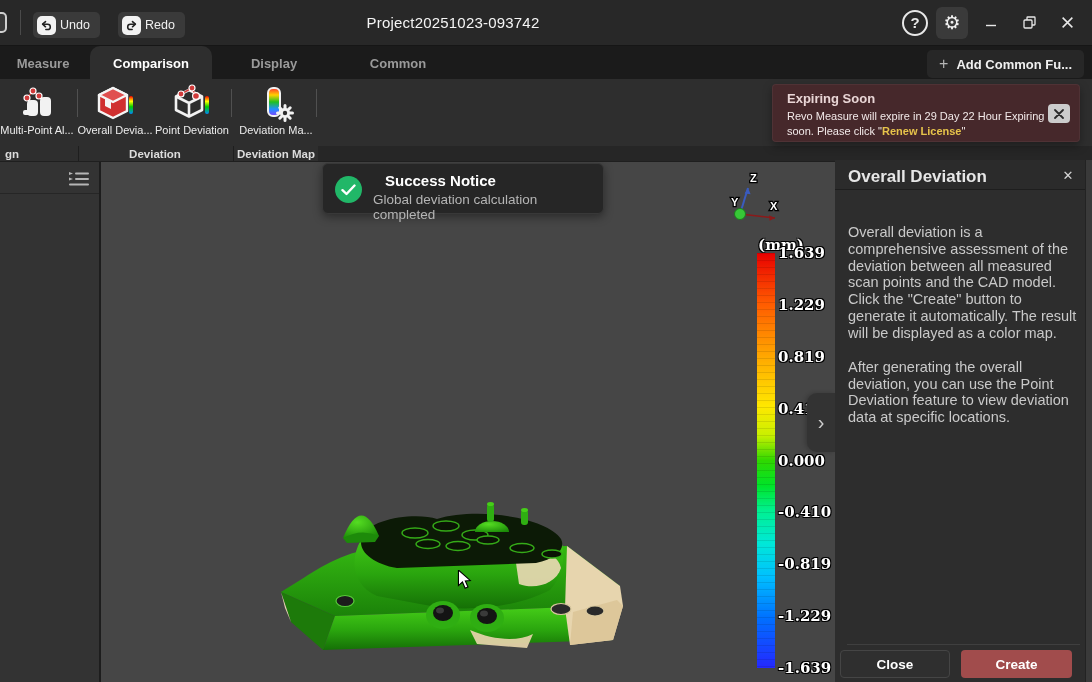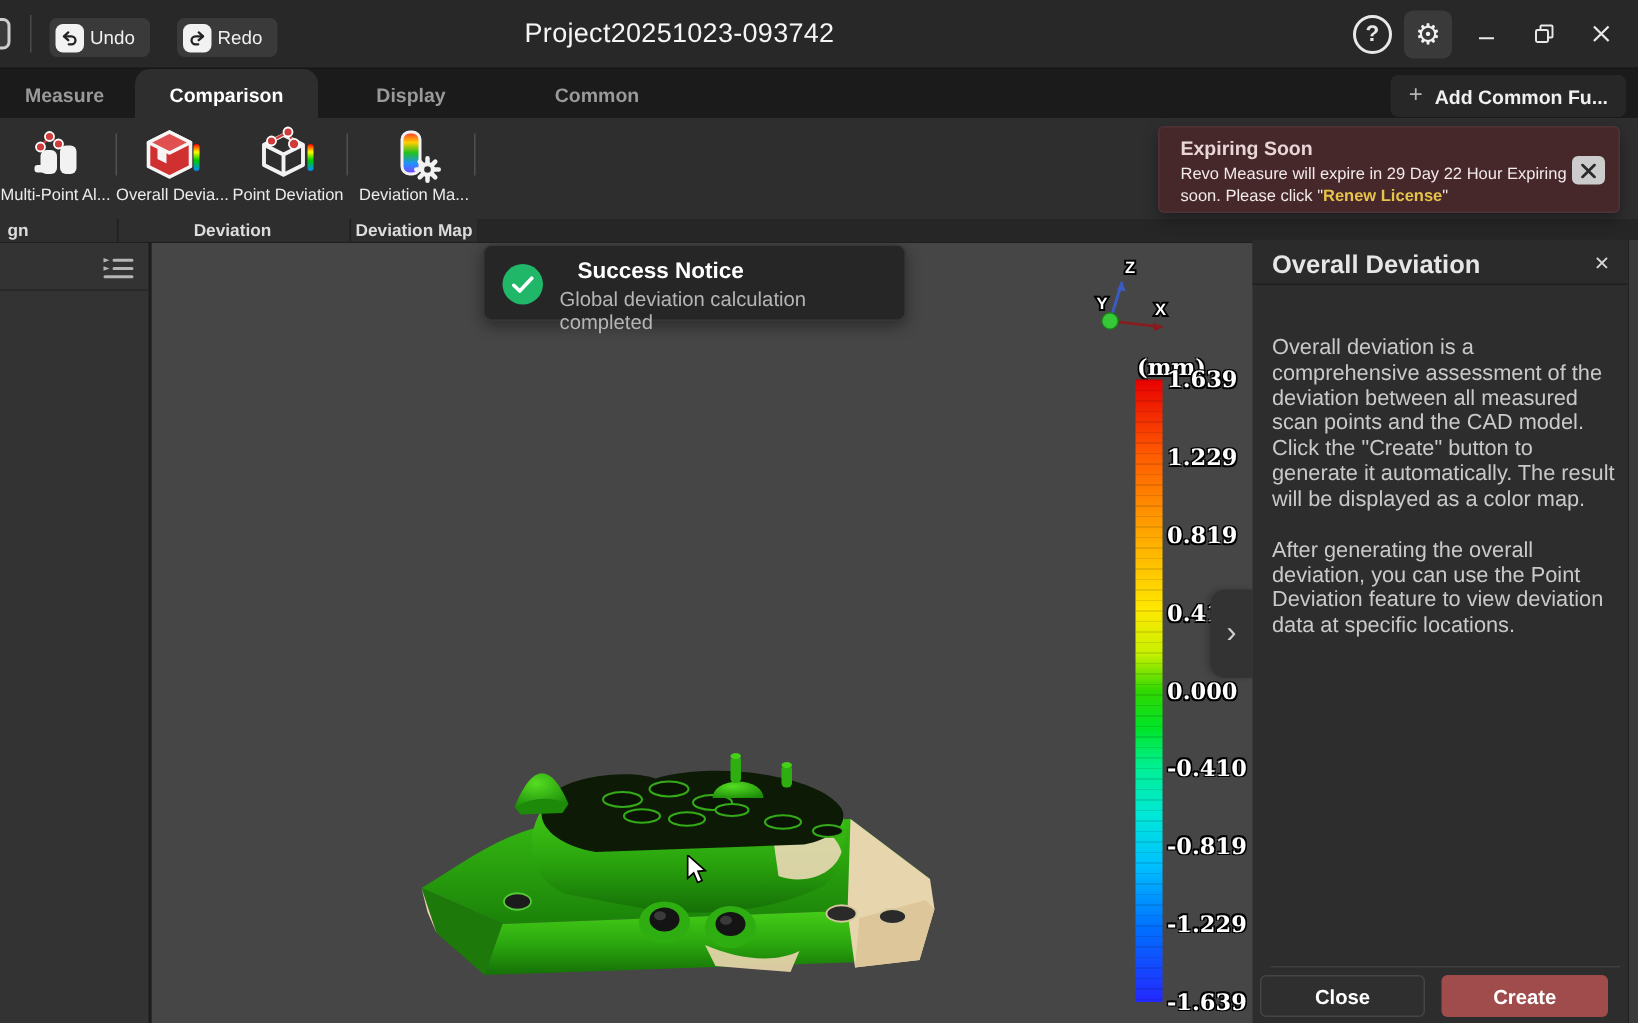--- a/index.html
+++ b/index.html
@@ -12,21 +12,21 @@
   
   .titlebar { position:absolute; left:0; top:0; width:1092px; height:45px; background:#282828; }
   .tb-sliver { position:absolute; left:-7px; top:12px; width:14px; height:21px; border:2px solid #cfcfcf; border-radius:5px; background:#3a3a3a; }
   .tb-div { position:absolute; left:20px; top:10px; width:1px; height:25px; background:#4a4a4a; }
   .hist-btn { position:absolute; top:12px; height:26px; display:flex; align-items:center; gap:4px;
     background:#3a3a3a; border-radius:5px; padding:0 10px 0 4px; cursor:pointer; }
   .hist-btn .iconbox { width:19px; height:19px; background:#f2f2f2; border-radius:5px; display:flex; align-items:center; justify-content:center; }
   .hist-btn span.lbl { color:#f0f0f0; font-size:12.5px; }
   #undo-btn { left:33px; } #redo-btn { left:118px; }
   .win-title { position:absolute; left:313px; top:0; width:280px; height:45px; display:flex; align-items:center; justify-content:center;
-    color:#f5f5f5; font-size:18px; letter-spacing:.2px; }
+    color:#f5f5f5; font-size:15px; letter-spacing:.2px; }
   .tb-right { position:absolute; right:10px; top:0; height:45px; display:flex; align-items:center; gap:8px; }
   .circle-btn { width:26px; height:26px; border:2px solid #e8e8e8; border-radius:50%; display:flex; align-items:center; justify-content:center;
     color:#e8e8e8; font-weight:bold; font-size:15px; cursor:pointer; }
   .gear-btn { width:32px; height:32px; background:#3a3a3a; border-radius:6px; display:flex; align-items:center; justify-content:center;
     color:#f2f2f2; font-size:19px; cursor:pointer; }
   .winctl { width:30px; height:30px; display:flex; align-items:center; justify-content:center; color:#e8e8e8; cursor:pointer; }
   
   .tabbar { position:absolute; left:0; top:45px; width:1092px; height:34px; background:#1b1b1b; border-top:1px solid #161616; }
   .tab { position:absolute; top:0; height:34px; display:flex; align-items:center; justify-content:center;
     color:#9a9a9a; font-size:13px; font-weight:bold; cursor:pointer; }

